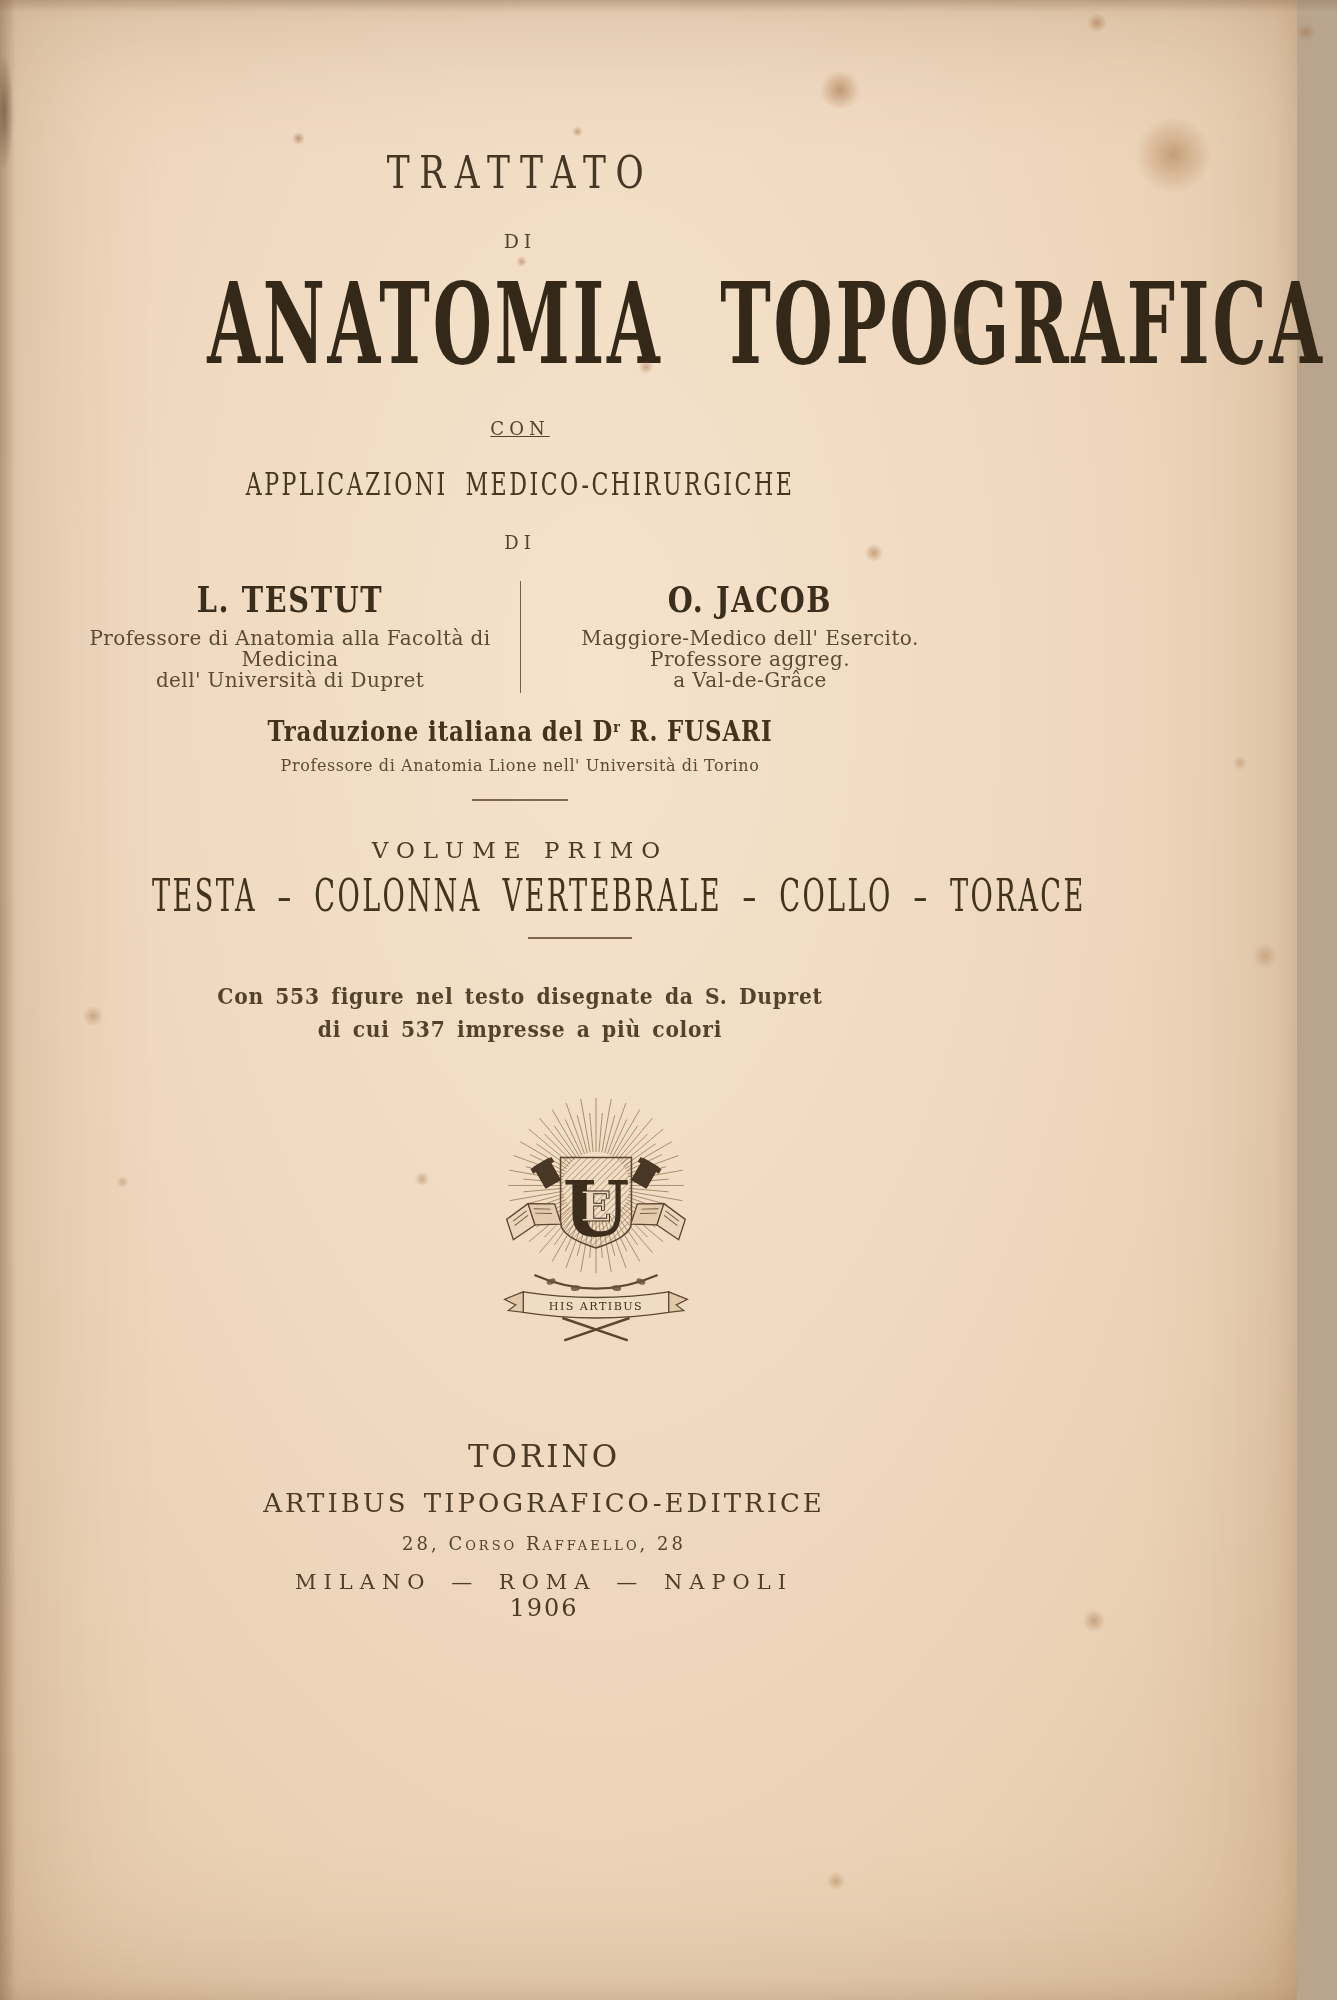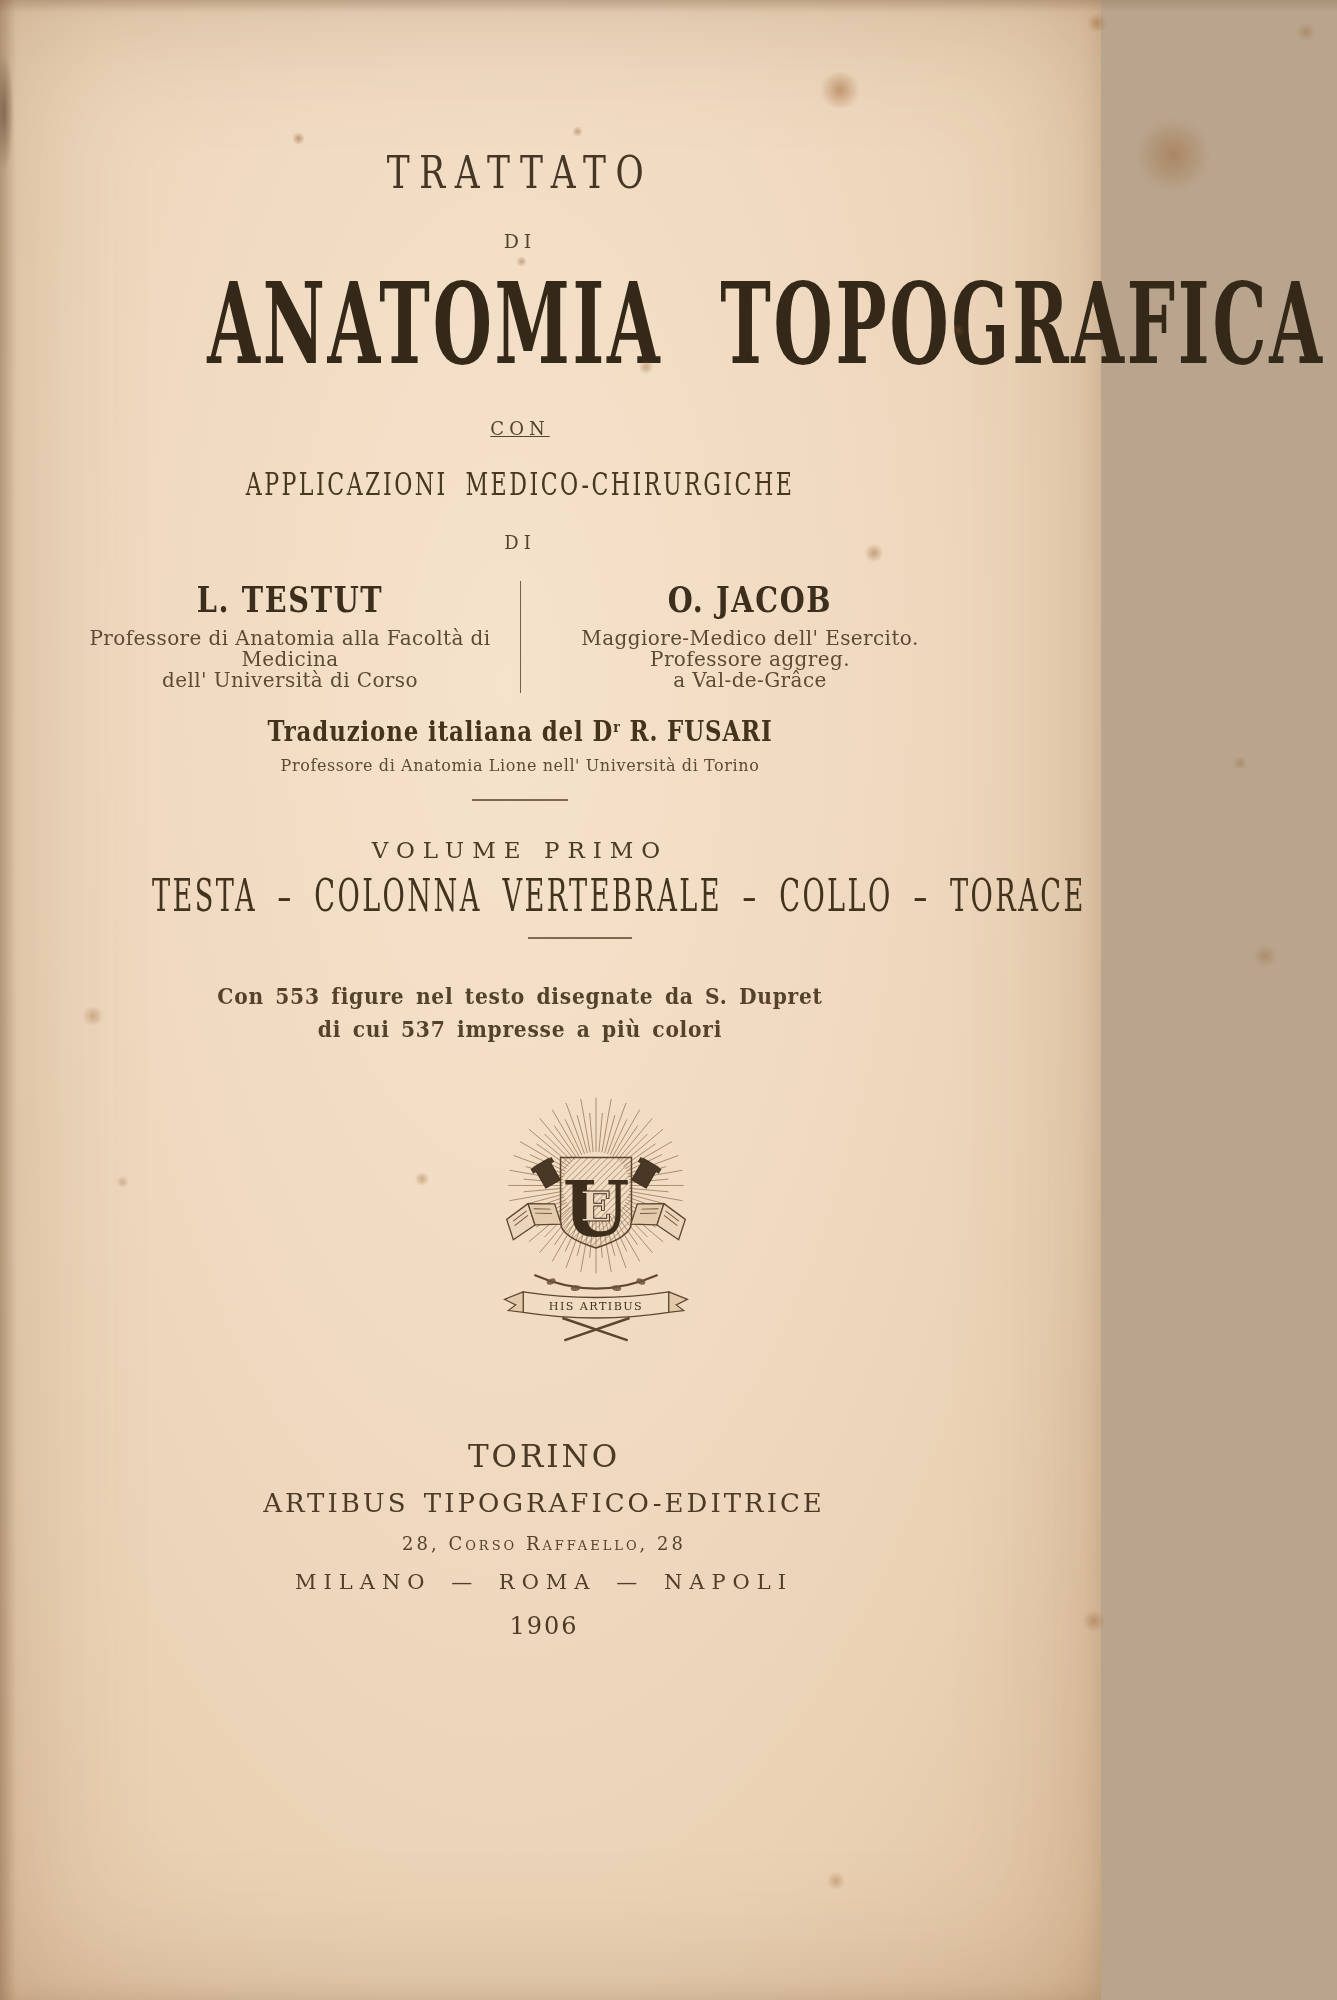--- a/index.html
+++ b/index.html
@@ -1,17 +1,17 @@
 <!DOCTYPE html>
 <html><head>
 <meta charset="utf-8">
 <style>
   html,body{margin:0;padding:0;}
   body{width:1337px;height:2000px;background:#b9a58d;font-family:"DejaVu Serif","Liberation Serif",serif;overflow:hidden;}
-  .page{position:absolute;left:0;top:0;width:1101px;height:2000px;
+  .page{position:absolute;left:0;top:0;width:1297px;height:2000px;
     background:
       radial-gradient(ellipse at 46% 34%, #f6e3cc 0%, #f0dac1 40%, #ead1b4 72%, #e0c3a2 95%, #d8b996 100%);
     box-shadow:inset 0 0 140px rgba(121,82,46,.28), inset 0 0 22px rgba(96,61,30,.14);
   }
   .edge-left{position:absolute;left:0;top:0;width:16px;height:2000px;
     background:linear-gradient(to right, rgba(104,71,42,.30), rgba(104,71,42,0));}
   .edge-top{position:absolute;left:0;top:0;width:1337px;height:12px;
     background:linear-gradient(to bottom, rgba(104,71,42,.22), rgba(104,71,42,0));}
   .corner-smudge{position:absolute;left:-6px;top:52px;width:20px;height:120px;border-radius:50%;
     background:radial-gradient(ellipse, rgba(78,52,32,.5), rgba(78,52,32,0) 70%);}
@@ -52,21 +52,21 @@
     word-spacing:4px;transform:scale(.92,1);transform-origin:center;}
 
   .emblem-wrap{margin-top:52px;height:252px;transform:translateX(76px);}
   .emblem-wrap svg{display:block;margin:0 auto;}
 
   .imprint{margin-top:92px;transform:translateX(24px);}
   .t-city{font-size:31px;letter-spacing:3px;color:#4a3a26;}
   .t-publisher{margin-top:14px;font-size:26px;letter-spacing:3px;color:#4a3a26;word-spacing:4px;}
   .t-address{margin-top:15px;font-size:18px;font-variant:small-caps;letter-spacing:3px;color:#55432e;}
   .t-branches{margin-top:16px;font-size:21px;letter-spacing:7px;word-spacing:6px;color:#4f3e2a;}
-  .t-year{margin-top:18px;font-size:24px;letter-spacing:2px;color:#4a3a26;}
+  .t-year{font-size:24px;letter-spacing:2px;color:#4a3a26;}
 </style>
 </head>
 <body>
 
 <div class="page">
   <div class="edge-left"></div>
   <div class="edge-top"></div>
   <div class="corner-smudge"></div>
 
   <div class="content">
@@ -75,21 +75,21 @@
     <div class="t-main">ANATOMIA TOPOGRAFICA</div>
     <div class="t-con">CON</div>
     <div class="t-subtitle">APPLICAZIONI MEDICO-CHIRURGICHE</div>
     <div class="t-di2">DI</div>
 
     <div class="authors">
       <div class="author">
         <div class="author-name">L. TESTUT</div>
         <div class="author-affil">
           <div>Professore di Anatomia alla Facoltà di Medicina</div>
-          <div>dell' Università di Corso</div>
+          <div>dell' Università di Dupret</div>
         </div>
       </div>
       <div class="authors-divider"></div>
       <div class="author">
         <div class="author-name">O. JACOB</div>
         <div class="author-affil">
           <div>Maggiore-Medico dell' Esercito. Professore aggreg.</div>
           <div>a Val-de-Grâce</div>
         </div>
       </div>

